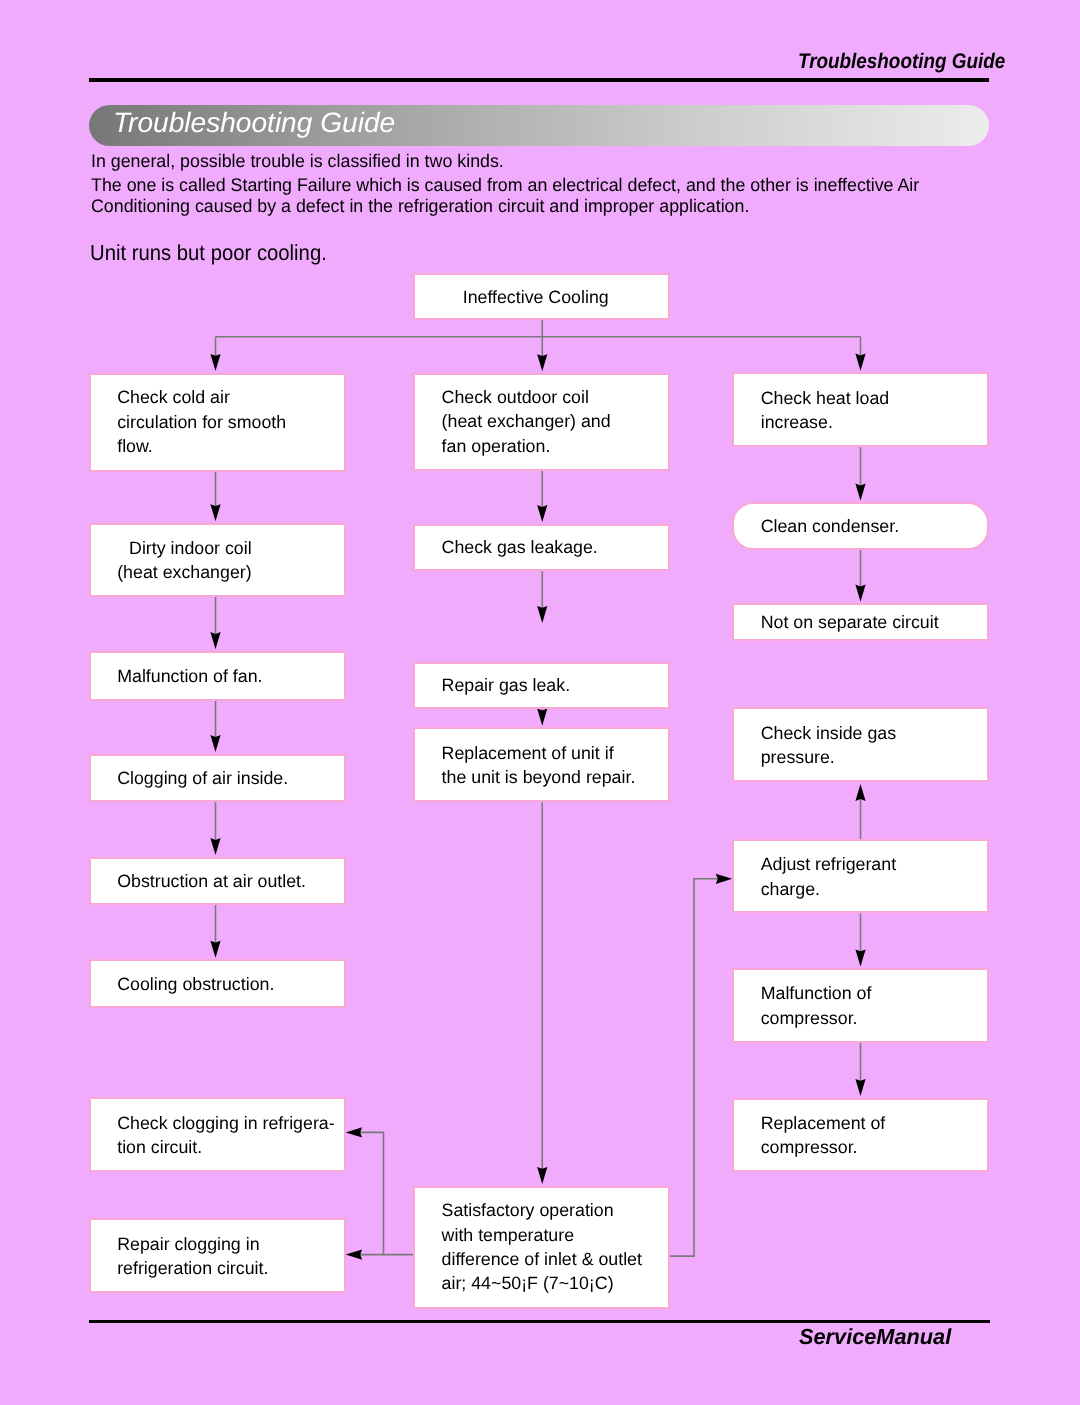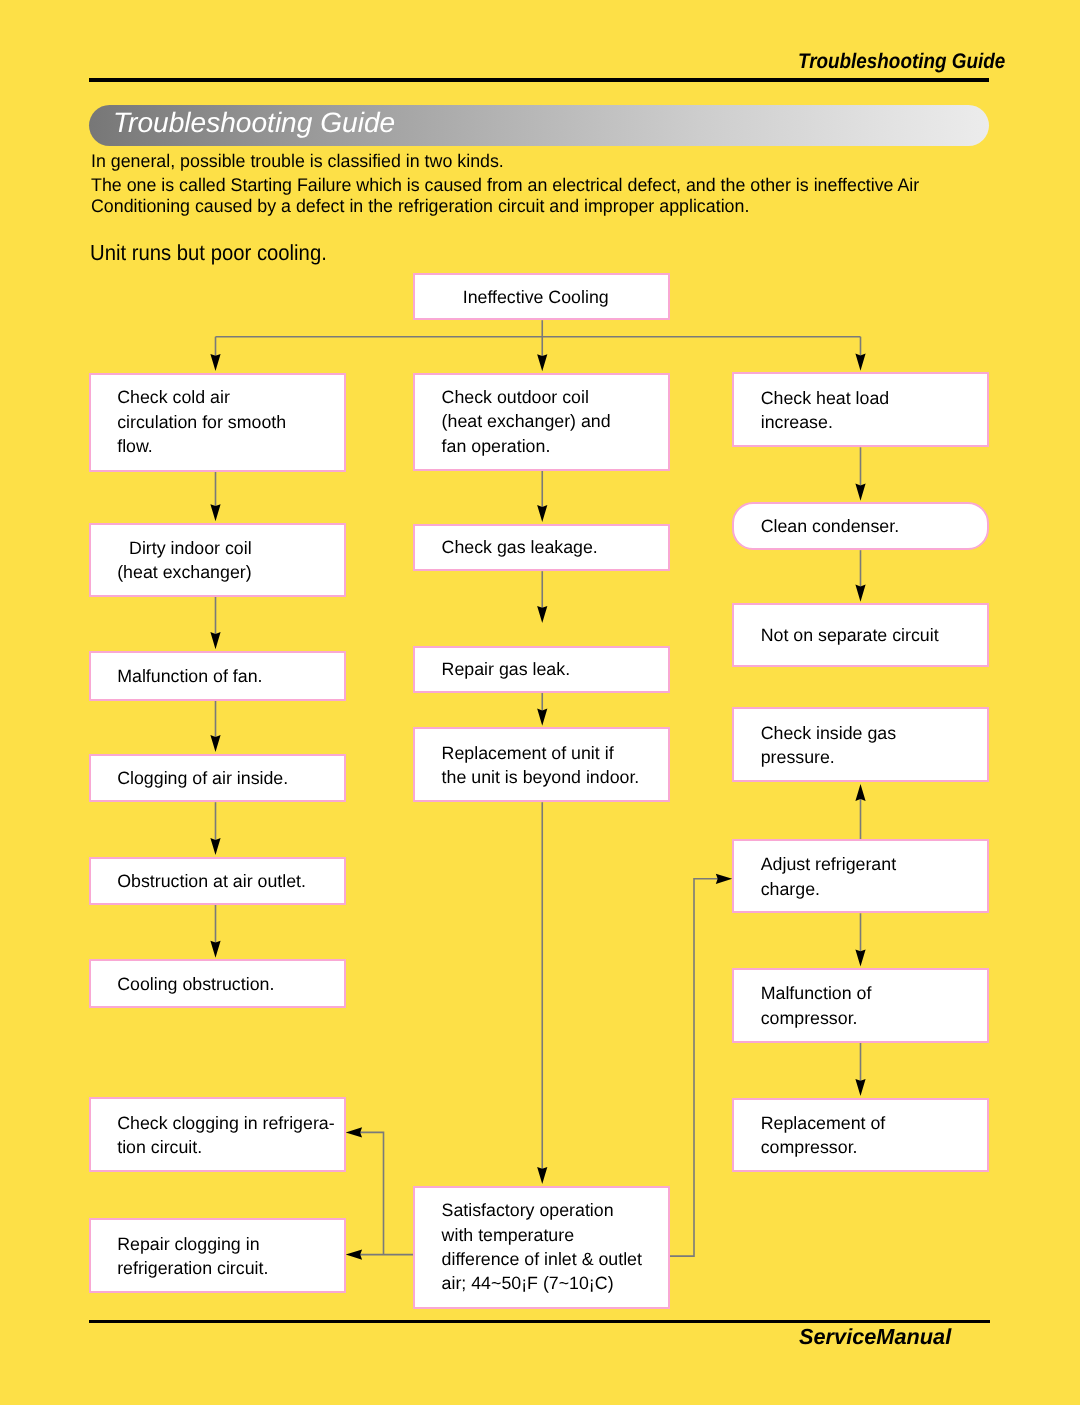--- a/index.html
+++ b/index.html
@@ -1,19 +1,19 @@
 <!DOCTYPE html>
 <html><head>
 <meta charset="utf-8">
 <style>
   html,body{margin:0;padding:0;background:#fff;}
   body{width:1080px;height:1405px;font-family:"Liberation Sans",sans-serif;
        position:relative;overflow:hidden;color:#000;background:#fff;
        -webkit-font-smoothing:antialiased;text-rendering:geometricPrecision;}
-  .page{position:absolute;left:0;top:0;width:1080px;height:1405px;background:#fde047;}
+  .page{position:absolute;left:0;top:0;width:1080px;height:1405px;background:#f0abfc;}
 
   
   #hdr-title{position:absolute;left:798.2px;top:51.2px;font-size:21.2px;font-weight:bold;
              font-style:italic;white-space:nowrap;line-height:21.2px;
              transform:scaleX(0.8905);transform-origin:0 0;}
   #hdr-rule{position:absolute;left:89.3px;top:77.7px;width:899.6px;height:4.2px;background:#000;}
 
   
   #sec-bar{position:absolute;left:89.2px;top:104.8px;width:900.2px;height:41.3px;
            border-radius:21px;
@@ -137,41 +137,41 @@
 <span>refrigeration circuit.</span></div>
       </div>
       <div class="box" style="left: 413.1px; top: 372.9px; width: 256.5px; height: 98px;">
         <div class="txt"><span>Check outdoor coil</span>
 <span>(heat exchanger) and</span>
 <span>fan operation.</span></div>
       </div>
       <div class="box" style="left: 413.1px; top: 523.7px; width: 256.5px; height: 47.5px;">
         <div class="txt"><span>Check gas leakage.</span></div>
       </div>
-      <div class="box" style="left: 413.1px; top: 646px; width: 256.5px; height: 46.9px;">
+      <div class="box" style="left: 413.1px; top: 662px; width: 256.5px; height: 46.9px;">
         <div class="txt"><span>Repair gas leak.</span></div>
       </div>
       <div class="box" style="left: 413.1px; top: 727.3px; width: 256.5px; height: 75px;">
         <div class="txt"><span>Replacement of unit if</span>
-<span>the unit is beyond indoor.</span></div>
+<span>the unit is beyond repair.</span></div>
       </div>
       <div class="box" style="left: 413.1px; top: 1185.6px; width: 256.5px; height: 123px;">
         <div class="txt"><span>Satisfactory operation</span>
 <span>with temperature</span>
 <span>difference of inlet &amp; outlet</span>
 <span>air; 44~50¡F (7~10¡C)</span></div>
       </div>
       <div class="box" style="left: 732.2px; top: 372.3px; width: 256.6px; height: 75px;">
         <div class="txt"><span>Check heat load</span>
 <span>increase.</span></div>
       </div>
       <div class="box" style="left: 732.2px; top: 502.3px; width: 256.6px; height: 47.9px; border-radius: 21px;">
         <div class="txt"><span>Clean condenser.</span></div>
       </div>
-      <div class="box" style="left: 732.2px; top: 603.3px; width: 256.6px; height: 64px; padding-left: 30px;">
+      <div class="box" style="left: 732.2px; top: 603.3px; width: 256.6px; height: 38px; padding-left: 30px;">
         <div class="txt"><span>Not on separate circuit</span></div>
       </div>
       <div class="box" style="left: 732.2px; top: 707.3px; width: 256.6px; height: 75px;">
         <div class="txt"><span>Check inside gas</span>
 <span>pressure.</span></div>
       </div>
       <div class="box" style="left: 732.2px; top: 839px; width: 256.6px; height: 74.3px;">
         <div class="txt"><span>Adjust refrigerant</span>
 <span>charge.</span></div>
       </div>

